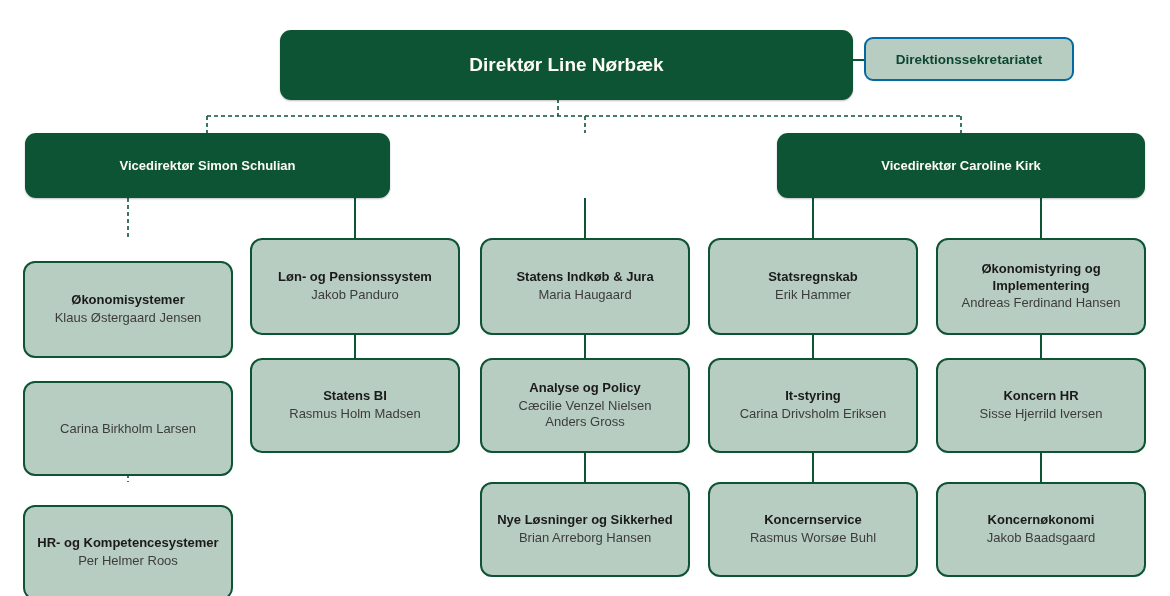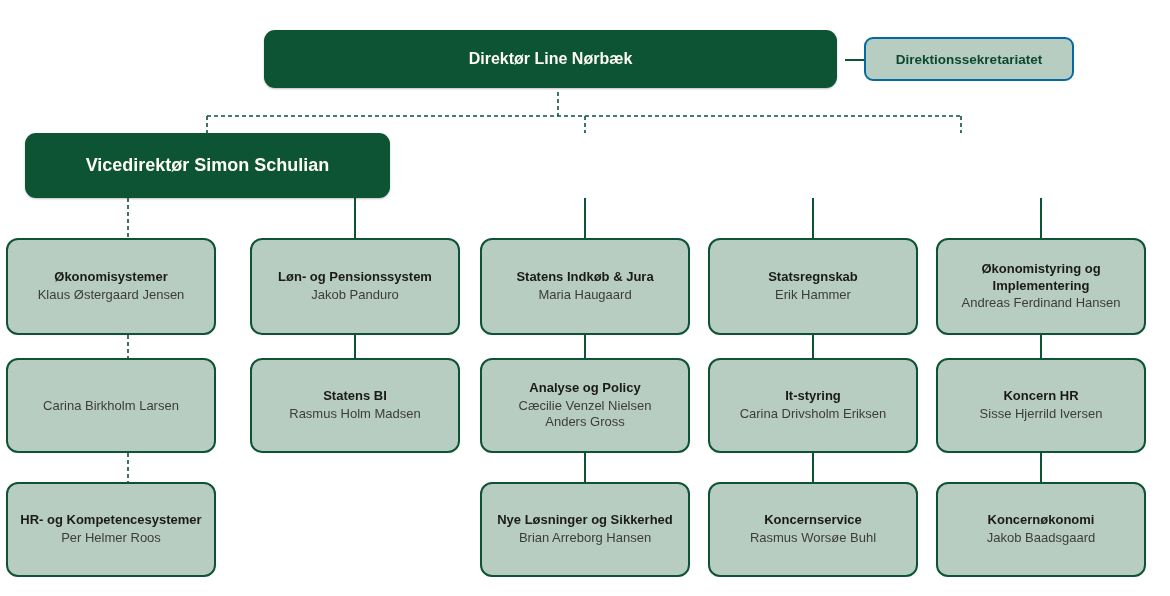--- a/index.html
+++ b/index.html
@@ -26,31 +26,31 @@
     justify-content: center;
     text-align: center;
     border-radius: 11px;
   }
   .dark {
     background: #0d5434;
     color: #fdfbf3;
     font-weight: bold;
     box-shadow: 0 1px 2px rgba(0,0,0,0.25);
   }
-  .director { left: 264px; top: 30px; width: 573px; height: 58px; font-size: 16px; }
+  .director { left: 280px; top: 30px; width: 573px; height: 70px; font-size: 19px; }
   .secretariat {
     left: 864px; top: 37px; width: 210px; height: 44px;
     background: #b8cdc1;
     border: 2px solid #0369a1;
     border-radius: 9px;
     color: #0d4731;
     font-weight: bold;
     font-size: 13.5px;
   }
-  .vice { top: 133px; height: 65px; font-size: 18px; }
+  .vice { top: 133px; height: 65px; font-size: 13px; }
   .vice1 { left: 25px;  width: 365px; }
   .vice2 { left: 402px; width: 366px; }
   .vice3 { left: 777px; width: 368px; }
   .unit {
     width: 210px;
     background: #b8cdc1;
     border: 2px solid #0d5434;
     border-radius: 12px;
     padding: 6px 8px;
   }
@@ -60,21 +60,21 @@
     color: #1a1a1a;
     line-height: 1.3;
   }
   .unit-person {
     font-size: 13px;
     color: #3c3c3c;
     line-height: 1.3;
     margin-top: 1px;
     white-space: pre-line;
   }
-  .col1 { left: 6px; }
+  .col1 { left: 23px; margin-top: 23px; }
   .col2 { left: 250px; }
   .col3 { left: 480px; }
   .col4 { left: 708px; }
   .col5 { left: 936px; }
   .row1 { top: 238px; height: 97px; }
   .row2 { top: 358px; height: 95px; }
   .row3 { top: 482px; height: 95px; }
 </style>
 </head>
 <body>
@@ -113,20 +113,23 @@
   <div class="node dark director">
     <span>Direktør Line Nørbæk</span>
   </div>
 
   <div class="node secretariat">
     <span>Direktionssekretariatet</span>
   </div>
 
   <div class="node dark vice vice1">
     <span>Vicedirektør Simon Schulian</span>
+  </div>
+  <div class="node dark vice vice3">
+    <span>Vicedirektør Caroline Kirk</span>
   </div>
 
   <div class="node unit col1 row1">
     <div class="unit-title">Økonomisystemer</div>
     <div class="unit-person">Klaus Østergaard Jensen</div>
   </div>
   <div class="node unit col1 row2">
     <div class="unit-person">Carina Birkholm Larsen</div>
   </div>
   <div class="node unit col1 row3">

